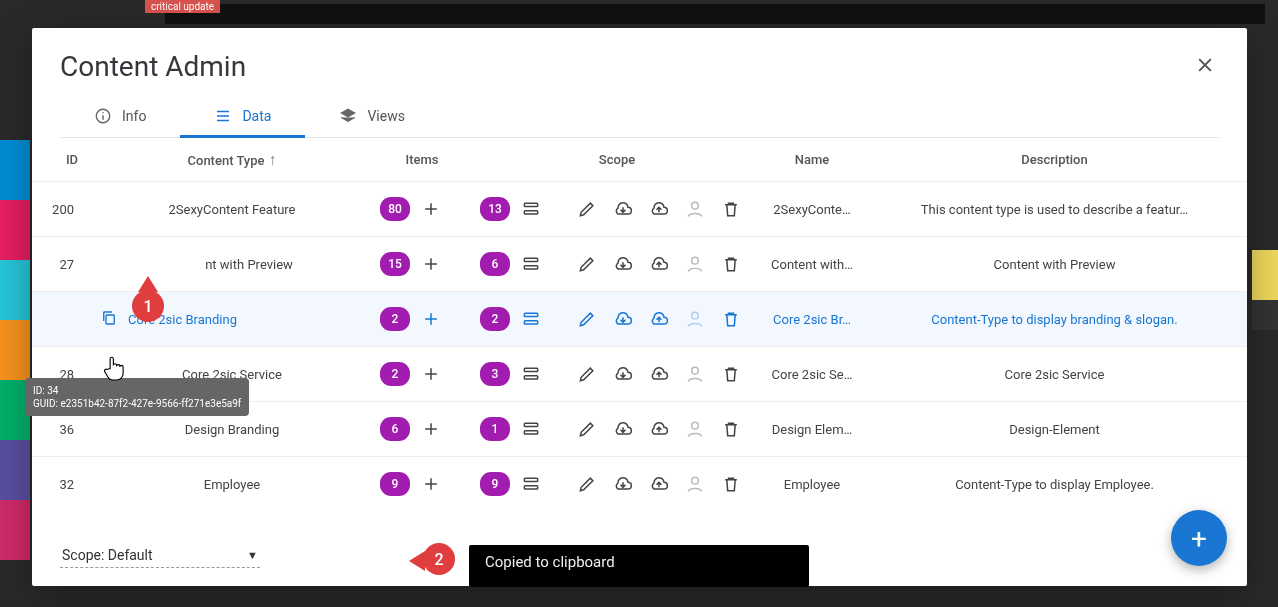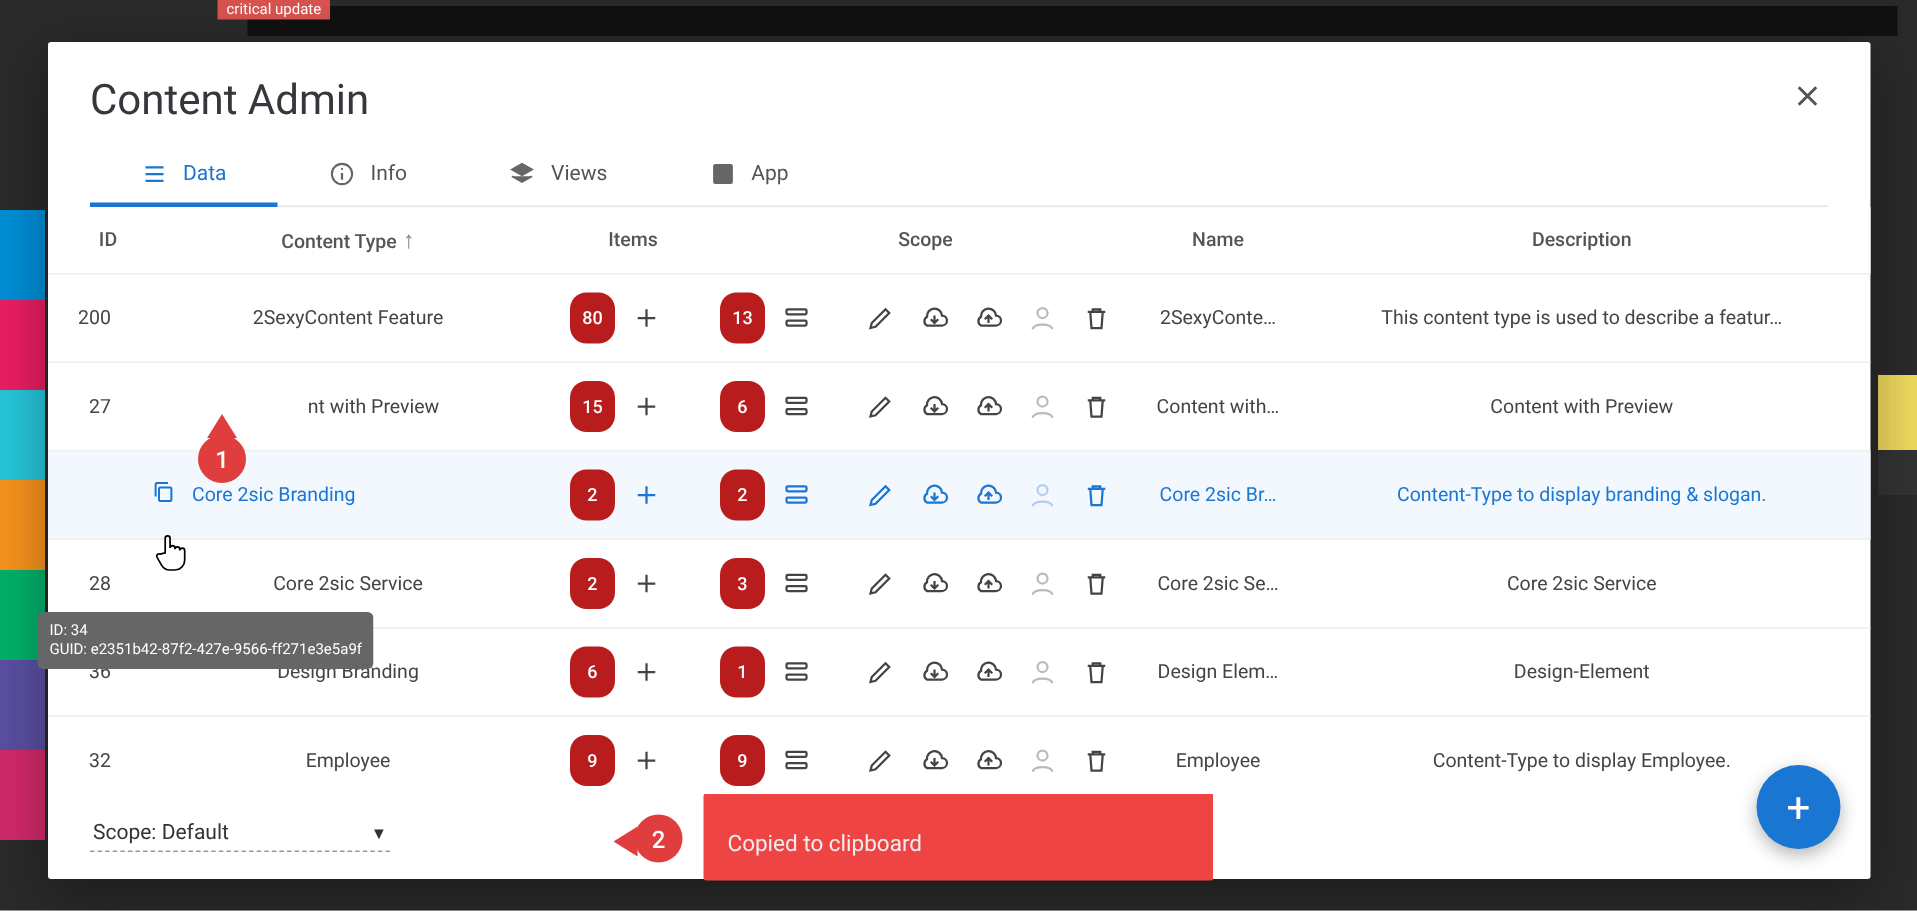--- a/index.html
+++ b/index.html
@@ -36,39 +36,39 @@
   
   col.c-id    { width: 60px; }
   col.c-type  { width: 280px; }
   col.c-items { width: 100px; }
   col.c-fields{ width: 290px; }
   col.c-name  { width: 100px; }
   col.c-desc  { width: auto; }
   
   .id-cell { text-align: right; padding-right: 18px; }
   
-  .pill { display: inline-flex; align-items: center; justify-content: center; min-width: 30px; height: 34px; padding: 0 8px; border-radius: 11px; background: #b91c1c; color: #fff; font-size: 12px; font-weight: 500; cursor: pointer; }
+  .pill { display: inline-flex; align-items: center; justify-content: center; min-width: 30px; height: 24px; padding: 0 8px; border-radius: 11px; background: #a21caf; color: #fff; font-size: 12px; font-weight: 500; cursor: pointer; }
   
   .icon-btn { width: 30px; height: 30px; display: inline-flex; align-items: center; justify-content: center; cursor: pointer; color: #444; }
   .icon-btn svg { width: 20px; height: 20px; stroke: #444; fill: none; stroke-width: 1.8; }
   .icon-btn.muted svg { stroke: #bbb; }
   tbody tr.highlighted .icon-btn svg { stroke: #1976d2; }
   tbody tr.highlighted .icon-btn.muted svg { stroke: #b3cdf0; }
   
   .actions-row { display: flex; align-items: center; gap: 6px; }
   
   .sort-arrow { font-size: 16px; color: #888; margin-left: 4px; }
   
   .footer { padding: 10px 28px 18px 28px; display: flex; align-items: center; }
   .scope-select { display: flex; align-items: center; justify-content: space-between; width: 200px; border-bottom: 1px dashed #999; padding: 4px 2px; font-size: 14px; color: #333; cursor: pointer; }
   .scope-select .caret { font-size: 11px; }
   
   .fab { position: absolute; right: 20px; bottom: 20px; width: 56px; height: 56px; border-radius: 50%; background: #1976d2; color: #fff; font-size: 28px; display: flex; align-items: center; justify-content: center; box-shadow: 0 4px 12px rgba(0,0,0,0.3); cursor: pointer; }
   
-  .toast { position: absolute; bottom: 20px; left: 50%; transform: translateX(-50%); background: #ef4444; color: #eee; padding: 24px 135px 16px 16px; border-radius: 2px; font-size: 15px; min-width: 340px; }
+  .toast { position: absolute; bottom: 20px; left: 50%; transform: translateX(-50%); background: #000000; color: #eee; padding: 8px 135px 16px 16px; border-radius: 2px; font-size: 15px; min-width: 340px; }
   
   .tooltip-box { position: absolute; background: #666; color: #fff; font-size: 10px; padding: 6px 8px; border-radius: 4px; line-height: 1.3; }
   .tooltip-box div { white-space: nowrap; }
   
   .callout { position: absolute; width: 32px; height: 32px; border-radius: 50%; background: #e03e3e; color: #fff; font-weight: 500; display: flex; align-items: center; justify-content: center; font-size: 16px; }
   .callout::before { content: ""; position: absolute; top: -14px; left: 6px; border-left: 10px solid transparent; border-right: 10px solid transparent; border-bottom: 16px solid #e03e3e; }
   .callout.left::before { top: 8px; left: -14px; border-top: 10px solid transparent; border-bottom: 10px solid transparent; border-right: 16px solid #e03e3e; border-left: none; }
   
   .cursor-hand { position: absolute; width: 26px; height: 30px; }
   
@@ -101,50 +101,42 @@
   <div class="modal-header">
     <div class="modal-title">Content Admin</div>
     <div class="close-x">
       <svg viewBox="0 0 24 24" width="20" height="20" stroke="#555" stroke-width="2.4" fill="none">
           <path d="M5 5l14 14M19 5L5 19"></path>
         </svg>
     </div>
   </div>
 
   <div class="tabs">
+    <div class="tab">
+      <svg viewBox="0 0 24 24">
+          <circle cx="12" cy="12" r="9" fill="none" stroke-width="1.8"></circle>
+          <line x1="12" y1="11" x2="12" y2="17" stroke-width="2"></line>
+          <circle cx="12" cy="7.5" r="1" fill="#666" stroke="none"></circle>
+        </svg>
+      <span>Info</span>
+    </div>
     <div class="tab active">
       <svg viewBox="0 0 24 24" fill="none" stroke-width="2">
           <line x1="4" y1="6" x2="20" y2="6"></line>
           <line x1="4" y1="12" x2="20" y2="12"></line>
           <line x1="4" y1="18" x2="20" y2="18"></line>
         </svg>
       <span>Data</span>
     </div>
     <div class="tab">
-      <svg viewBox="0 0 24 24">
-          <circle cx="12" cy="12" r="9" fill="none" stroke-width="1.8"></circle>
-          <line x1="12" y1="11" x2="12" y2="17" stroke-width="2"></line>
-          <circle cx="12" cy="7.5" r="1" fill="#666" stroke="none"></circle>
-        </svg>
-      <span>Info</span>
-    </div>
-    <div class="tab">
       <svg viewBox="0 0 24 24" fill="none" stroke-width="1.6">
           <path d="M3 8l9-5 9 5-9 5z"></path>
           <path d="M3 14l9 5 9-5"></path>
         </svg>
       <span>Views</span>
-    </div>
-    <div class="tab">
-      <svg viewBox="0 0 24 24" fill="none" stroke-width="1.6">
-          <rect x="4" y="4" width="16" height="16" rx="1"></rect>
-          <circle cx="12" cy="12" r="3"></circle>
-          <path d="M12 8v-1M12 16v1M8 12h-1M16 12h1"></path>
-        </svg>
-      <span>App</span>
     </div>
   </div>
 
   <div class="table-wrap">
     <div class="table-scroll">
       <table>
         <colgroup>
           <col class="c-id">
             <col class="c-type">
             <col class="c-items">
@@ -515,21 +507,21 @@
   <div class="footer">
     <div class="scope-select">
       <span>Scope: Default</span>
       <span class="caret">▼</span>
     </div>
   </div>
 
   <div class="fab">+</div>
 </div>
 
-<div class="tooltip-box" style="top:408px;left:25px">
+<div class="tooltip-box" style="top:378px;left:25px">
   <div>ID: 34</div>
   <div>GUID: e2351b42-87f2-427e-9566-ff271e3e5a9f</div>
 </div>
 
 <div class="toast">
   <span>Copied to clipboard</span>
 </div>
 
 <div class="callout" style="top:290px;left:132px">1</div>
 <div class="callout left" style="top:543px;left:423px">2</div>

